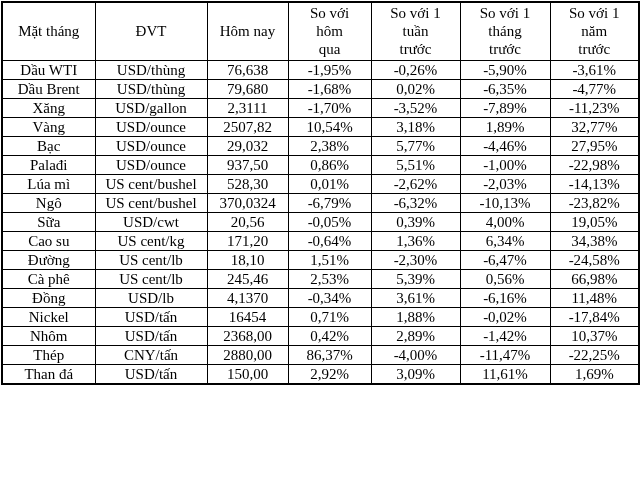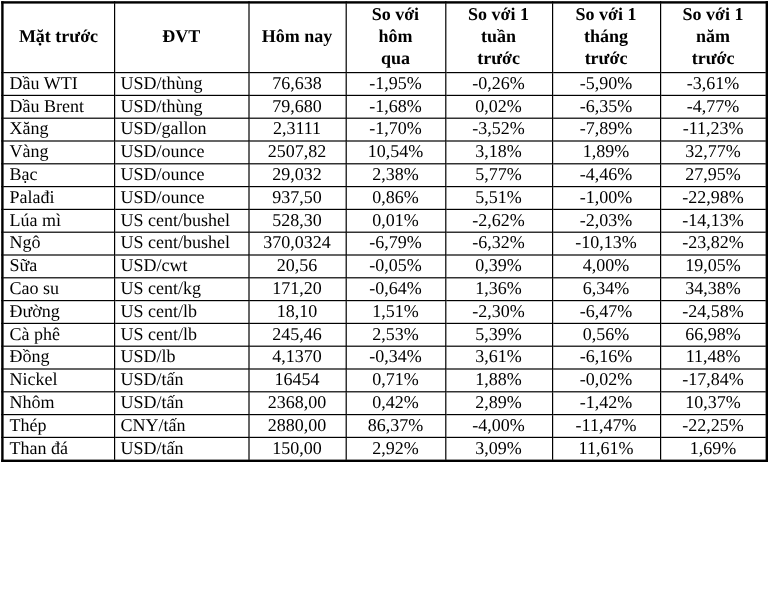--- a/index.html
+++ b/index.html
@@ -24,35 +24,35 @@
   }
   table.commodity th,
   table.commodity td {
     border: 1px solid #000000;
     font-size: 15px;
     color: #000000;
     overflow: hidden;
     box-sizing: border-box;
   }
   table.commodity th {
-    font-weight: bold;
+    font-weight: normal;
     text-align: center;
     vertical-align: middle;
     white-space: pre-line;
     line-height: 18px;
     height: 58px;
     padding: 1px 2px;
   }
   table.commodity td {
     height: 19px;
     line-height: 18px;
     padding: 0 5px;
     white-space: nowrap;
   }
-  table.commodity td.left   { text-align: left; }
+  table.commodity td.left   { text-align: center; }
   table.commodity td.center { text-align: center; }
   col.c1 { width: 93px; }
   col.c2 { width: 112px; }
   col.c3 { width: 81px; }
   col.c4 { width: 83px; }
   col.c5 { width: 89px; }
   col.c6 { width: 90px; }
   col.c7 { width: 89px; }
 </style>
 </head>
@@ -64,21 +64,21 @@
       <col class="c1">
         <col class="c2">
         <col class="c3">
         <col class="c4">
       <col class="c5">
         <col class="c6">
         <col class="c7">
     </colgroup>
     <thead>
       <tr>
-        <th>Mặt trước</th>
+        <th>Mặt tháng</th>
         <th>ĐVT</th>
         <th>Hôm nay</th>
         <th>So với
 hôm
 qua</th>
         <th>So với 1
 tuần
 trước</th>
         <th>So với 1
 tháng

